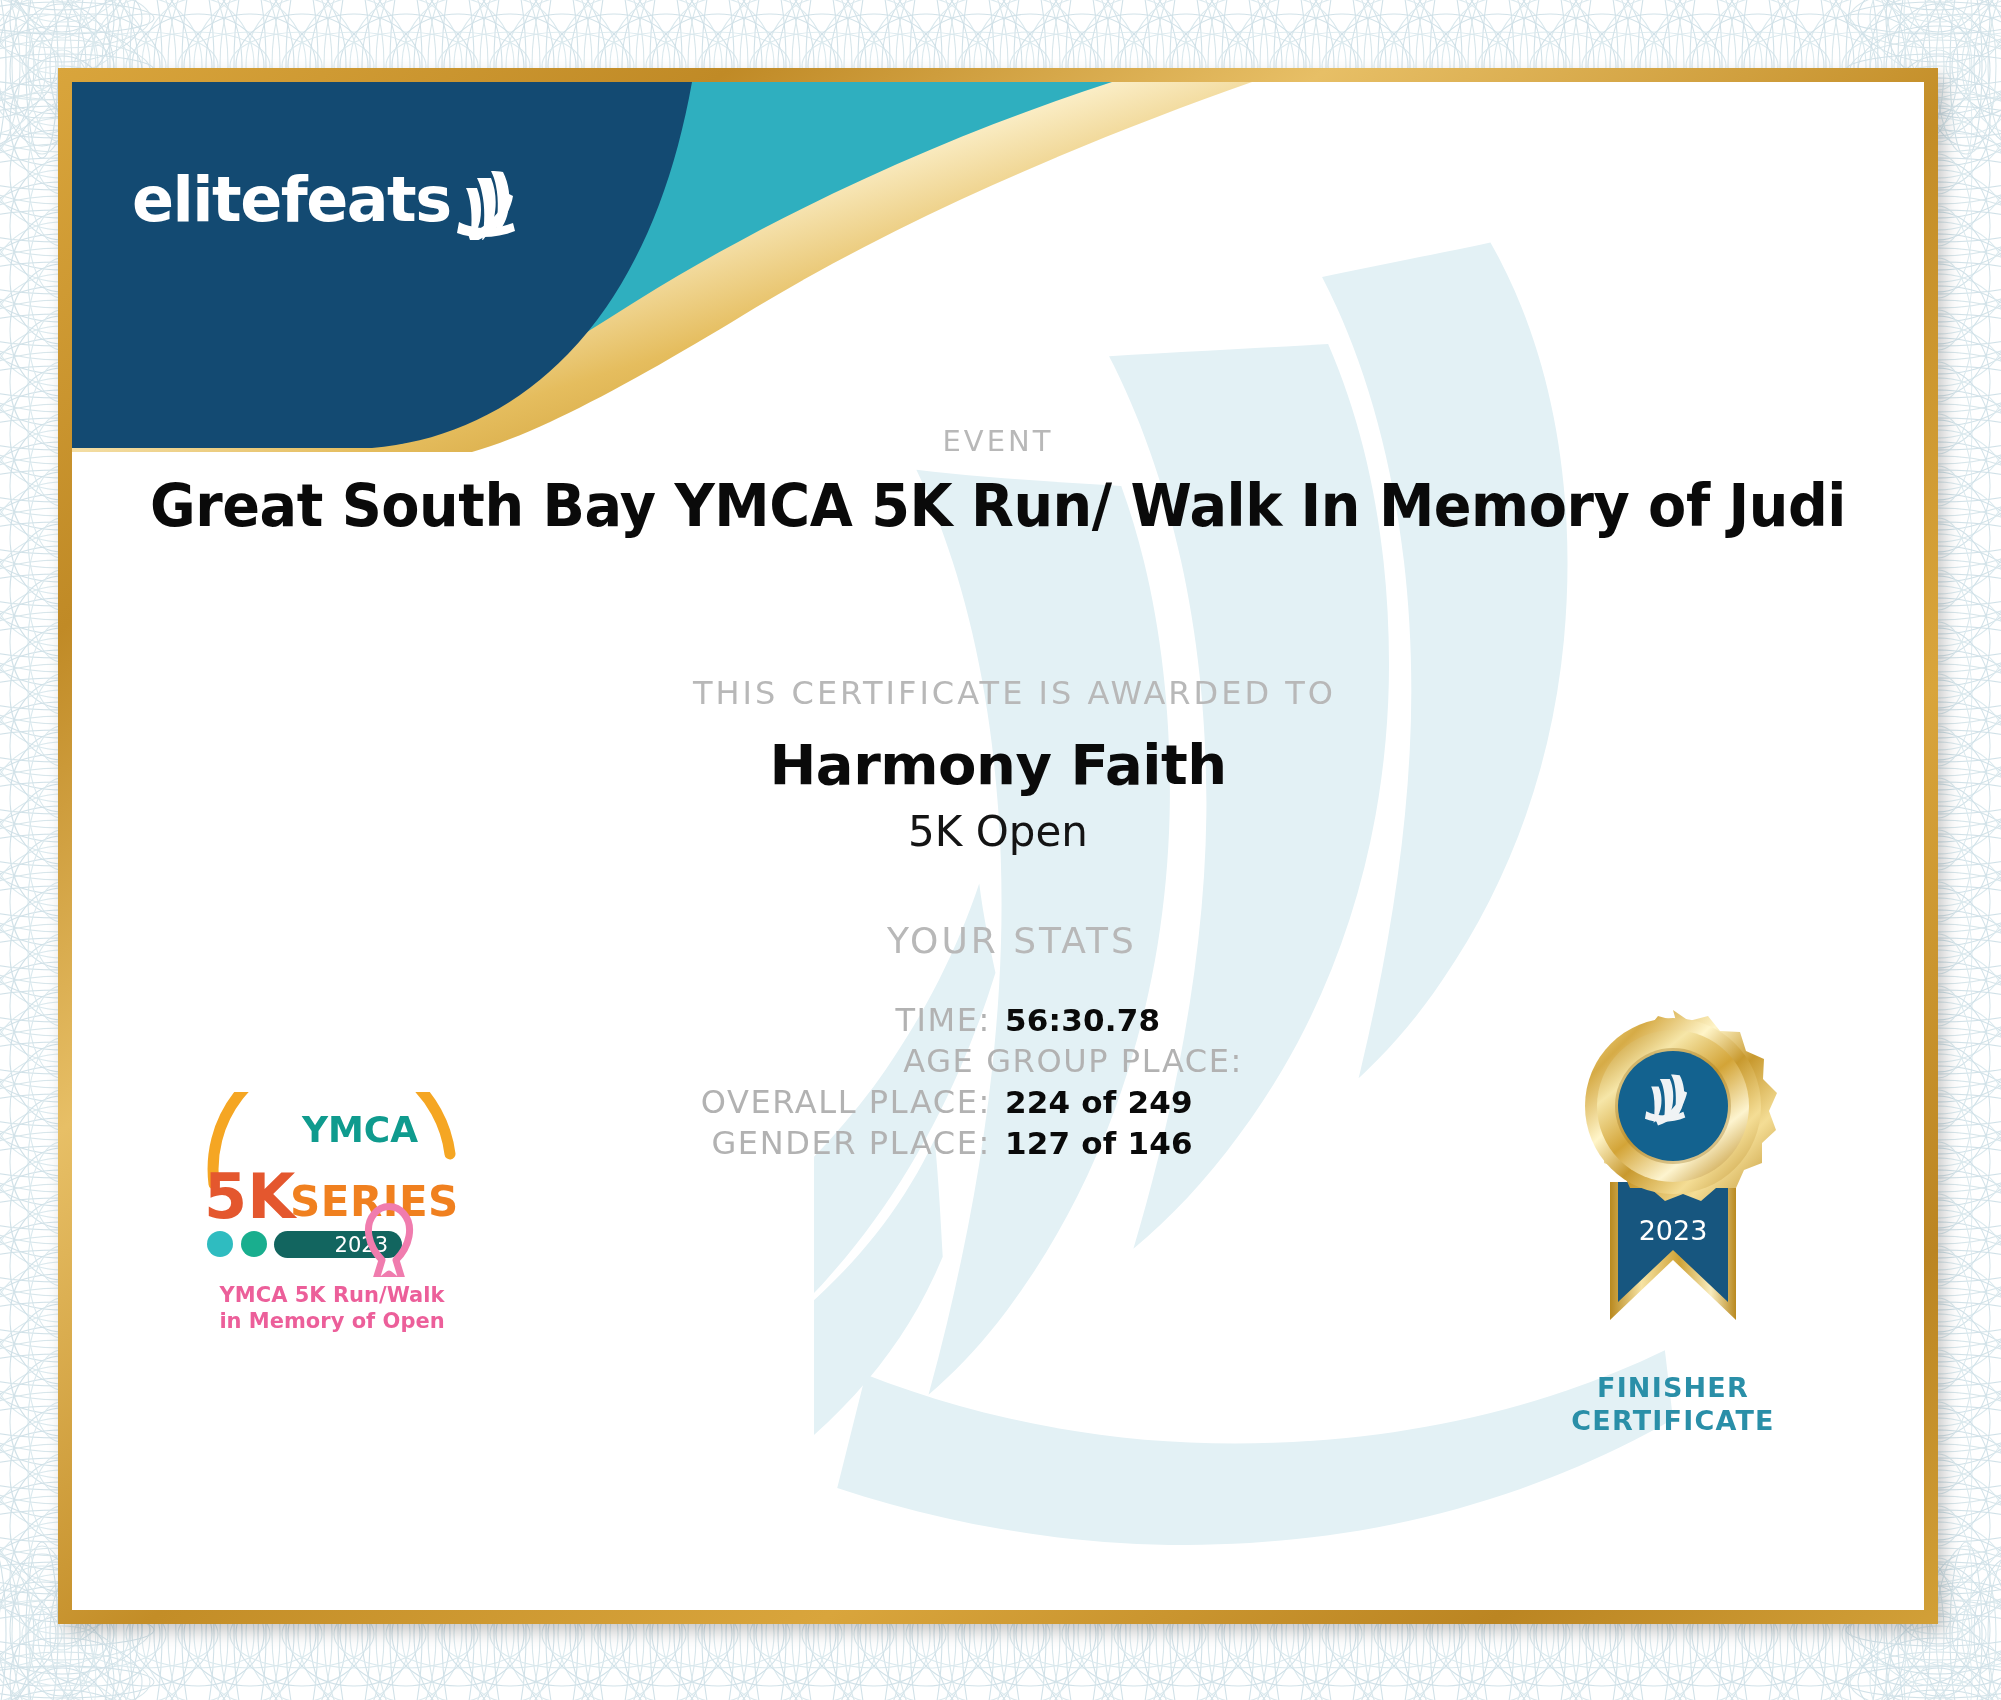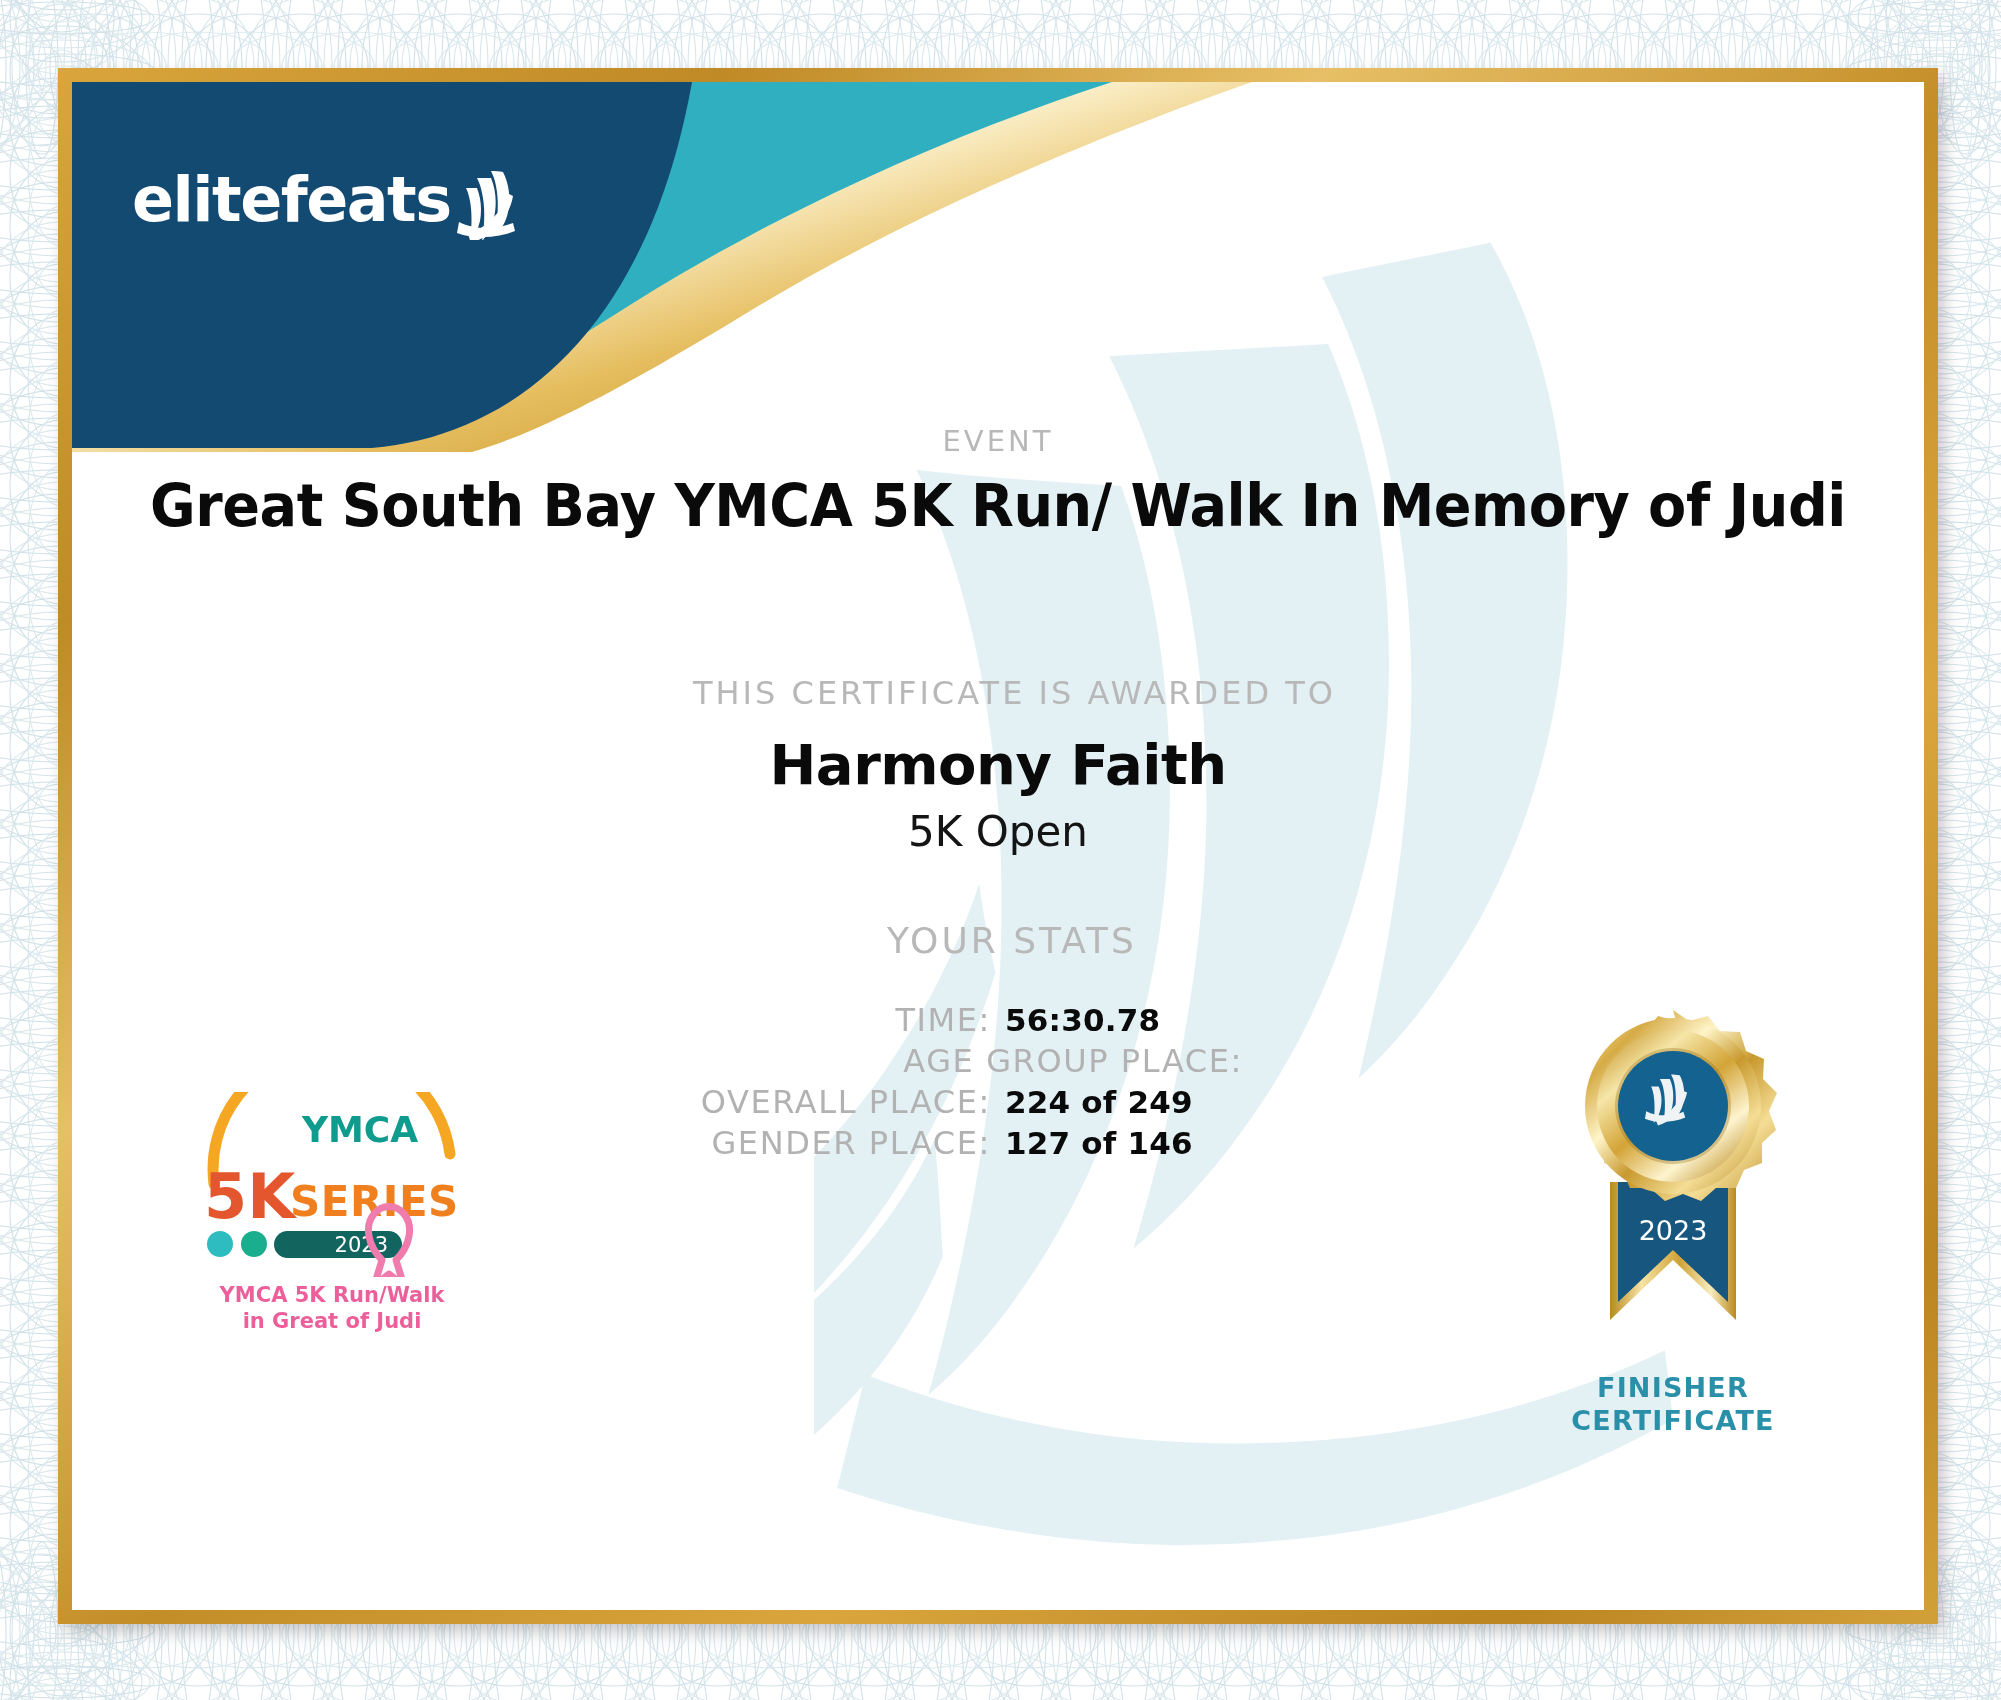--- a/index.html
+++ b/index.html
@@ -448,21 +448,21 @@
             <rect x="92" y="139" width="128" height="27" rx="13.5" fill="#12655f"></rect>
             <text x="206" y="160" text-anchor="end" font-family="DejaVu Sans, sans-serif" font-size="21" font-weight="400" fill="#ffffff">2023</text>
 
             <g transform="translate(196,168)">
               <path d="M4 0 C-10 -14 -14 -34 -4 -46 C4 -56 18 -56 26 -46
                        C36 -34 32 -14 18 0 L26 26 L11 14 L-4 26 Z" fill="none" stroke="#f07cae" stroke-width="7" stroke-linejoin="round"></path>
             </g>
           </svg>
           <div class="ymca-caption">
             <div class="ymca-caption-l1">YMCA 5K Run/Walk</div>
-            <div class="ymca-caption-l2">in Great of Judi</div>
+            <div class="ymca-caption-l2">in Memory of Open</div>
           </div>
         </div>
 
         <div class="medal-block">
           <svg width="250" height="360" viewBox="0 0 250 360">
             <defs>
               <linearGradient id="goldRing" x1="0" y1="0" x2="1" y2="1">
                 <stop offset="0%" stop-color="#f7e49b"></stop>
                 <stop offset="18%" stop-color="#d6ab46"></stop>
                 <stop offset="38%" stop-color="#fff5c9"></stop>

